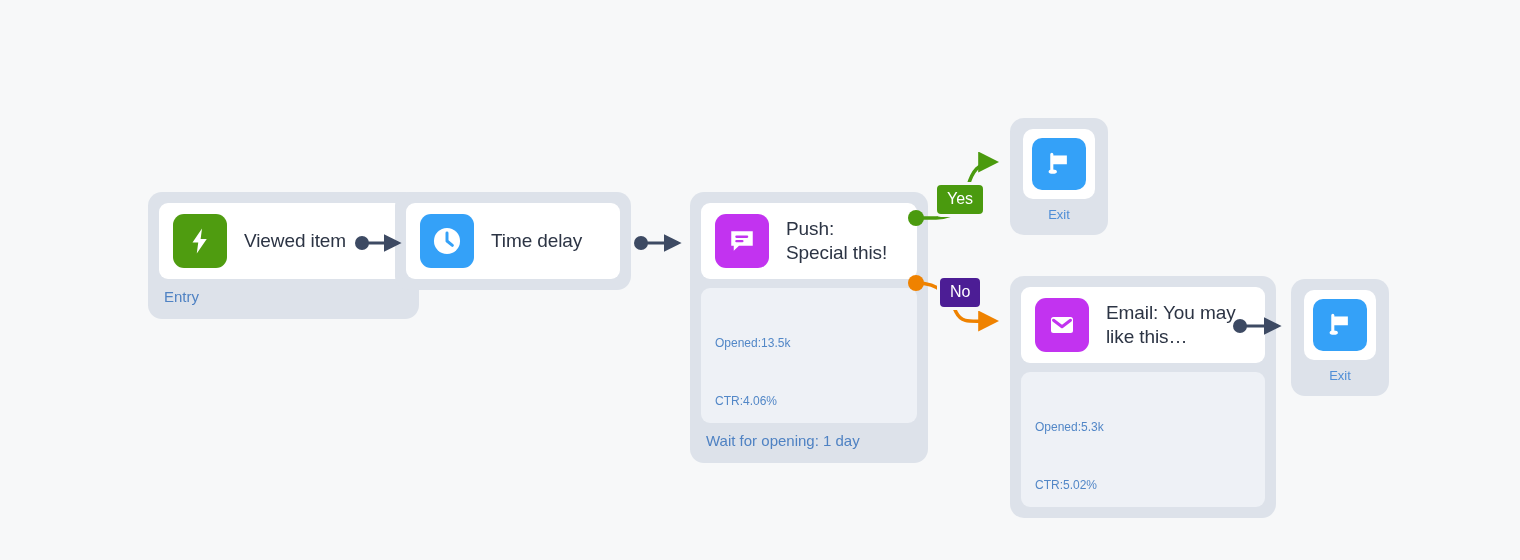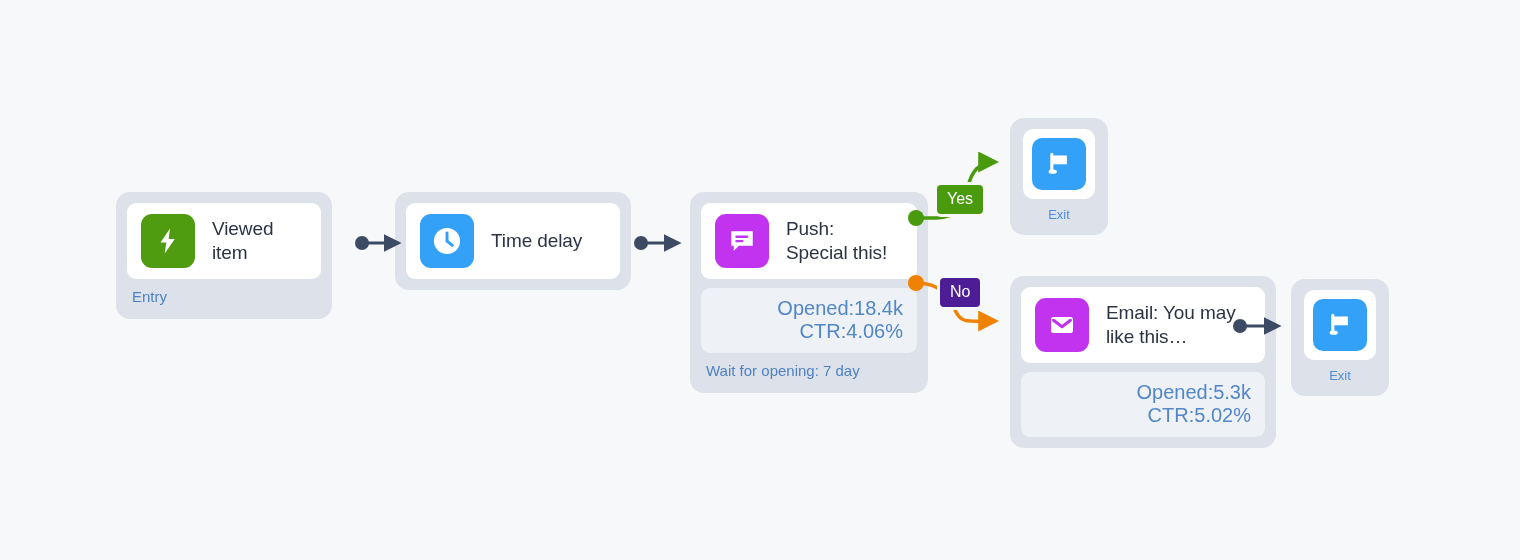--- a/index.html
+++ b/index.html
@@ -62,24 +62,25 @@
     padding: 9px 5px 2px 5px;
   }
   .stats {
     background: #eef1f6;
     border-radius: 9px;
     margin-top: 9px;
     padding: 9px 14px 10px 14px;
   }
   .stat-row {
     display: flex;
-    justify-content: flex-end;
+    justify-content: flex-start;
     color: #5287c7;
-    font-size: 20px;
+    font-size: 12px;
     line-height: 23px;
+    margin-top: 35px;
   }
   
   .exit-node {
     position: absolute;
     background: #dde2ea;
     border-radius: 14px;
     box-sizing: border-box;
     padding: 11px;
     display: flex;
     flex-direction: column;
@@ -158,21 +159,21 @@
       <circle cx="916" cy="283" r="8" fill="#ef8200"></circle>
       <path d="M 916 283 C 944 283 950 300 956 312 C 962 324 970 321 995 321" fill="none" stroke="#ef8200" stroke-width="3.5" marker-end="url(#arrow-orange)"></path>
     </g>
 
     <g>
       <circle cx="1240" cy="326" r="7" fill="#3d4a63"></circle>
       <line x1="1240" y1="326" x2="1278" y2="326" stroke="#3d4a63" stroke-width="3" marker-end="url(#arrow-dark)"></line>
     </g>
   </svg>
 
-  <div class="node" style="left:116px; top:192px; width:216px;">
+  <div class="node" style="left:148px; top:192px; width:271px;">
     <div class="node-head">
       <div class="node-icon" style="background:#4f9c10;">
         <svg width="30" height="30" viewBox="0 0 24 24">
           <path d="M13.6 2 L6 13.2 h4.6 L9.4 22 L17.4 10.4 h-4.9 z" fill="#ffffff"></path>
         </svg>
       </div>
       <div class="node-title">Viewed item</div>
     </div>
     <div class="node-footer">Entry</div>
   </div>
@@ -199,28 +200,28 @@
         </svg>
       </div>
       <div class="node-title">
         <div>Push:</div>
         <div>Special this!</div>
       </div>
     </div>
     <div class="stats">
       <div class="stat-row">
         <span>Opened:</span>
-        <span>18.4k</span>
+        <span>13.5k</span>
       </div>
       <div class="stat-row">
         <span>CTR:</span>
         <span>4.06%</span>
       </div>
     </div>
-    <div class="node-footer">Wait for opening: 7 day</div>
+    <div class="node-footer">Wait for opening: 1 day</div>
   </div>
 
   <div class="node" style="left:1010px; top:276px; width:266px;">
     <div class="node-head">
       <div class="node-icon" style="background:#c233f0;">
         <svg width="30" height="30" viewBox="0 0 24 24">
           <rect x="3.2" y="5.6" width="17.6" height="12.8" rx="2" fill="#ffffff"></rect>
           <path d="M5.2 8.2 L12 13.4 L18.8 8.2" fill="none" stroke="#c233f0" stroke-width="2.4" stroke-linecap="round" stroke-linejoin="round"></path>
         </svg>
       </div>

